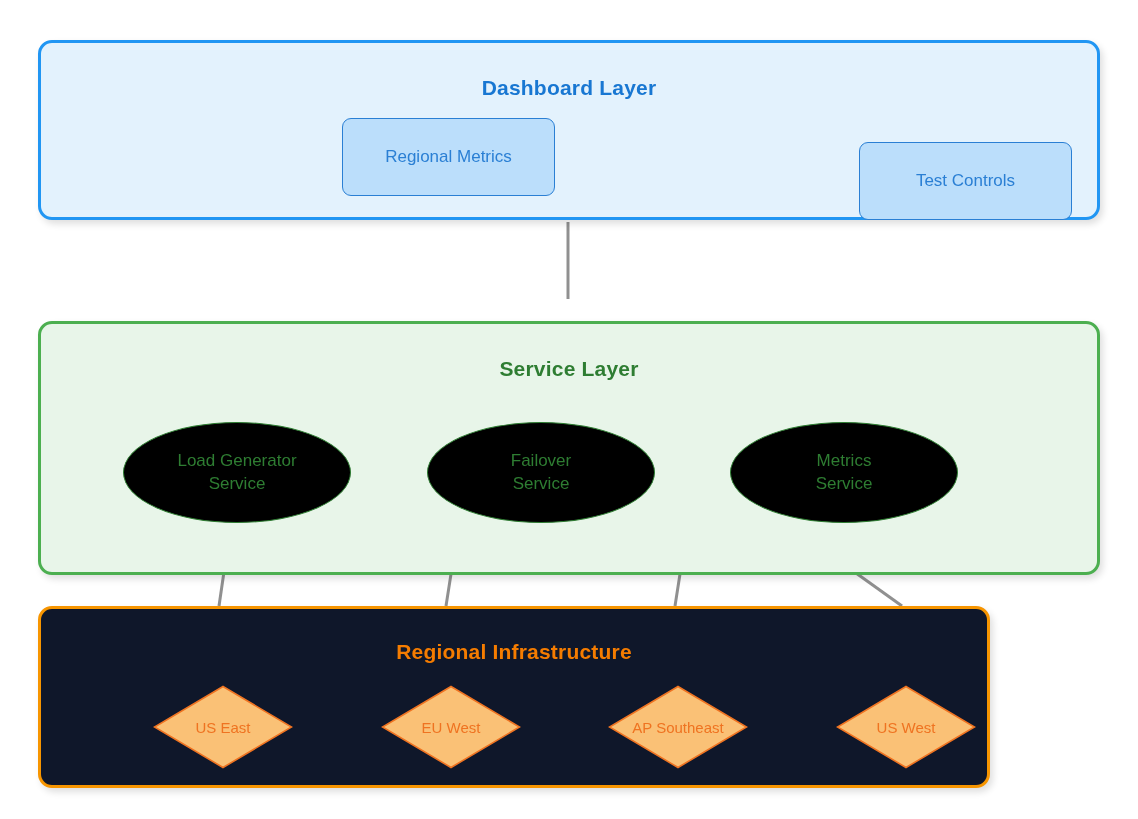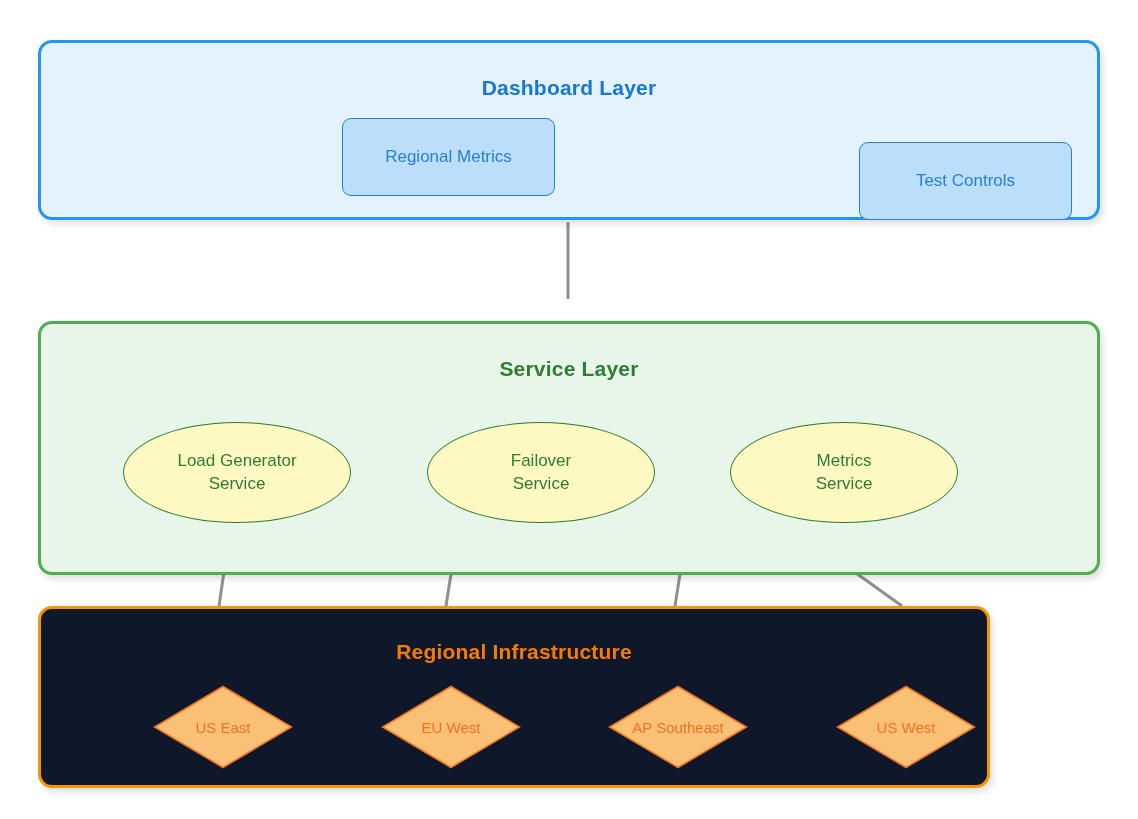--- a/index.html
+++ b/index.html
@@ -115,21 +115,21 @@
   .panel-box.p2 { left: 559px; }
   .panel-box.p3 { left: 818px; margin-top: 24px; }
 
   
   .service-ellipse {
     position: absolute;
     box-sizing: border-box;
     width: 228px;
     height: 101px;
     top: 98px;
-    background: #fef9c3;
+    background: #000000;
     border: 1.6px solid #2e7d32;
     border-radius: 50%;
     display: flex;
     align-items: center;
     justify-content: center;
     text-align: center;
     color: #2e7d32;
     font-size: 17px;
     line-height: 1.32;
   }

